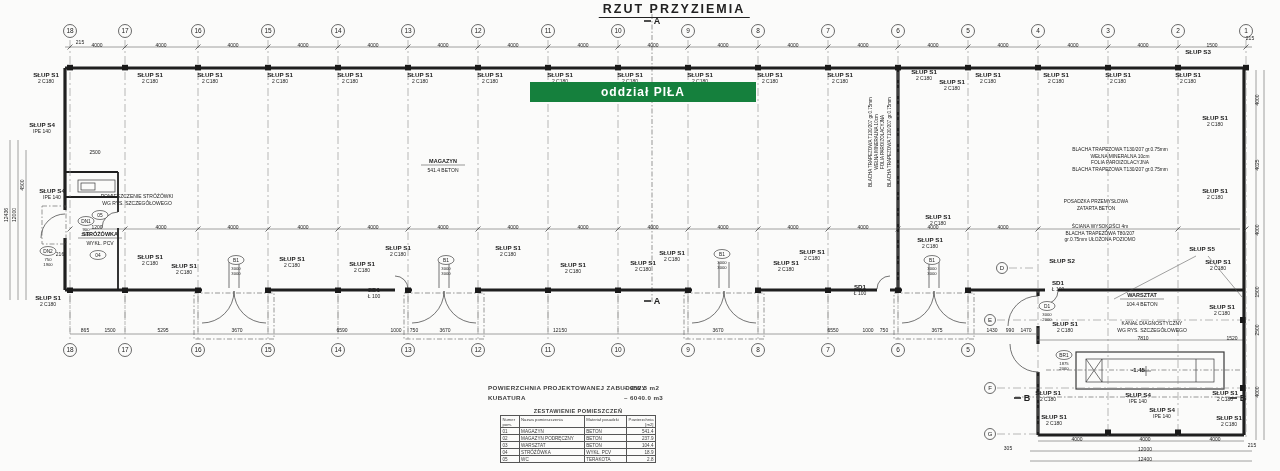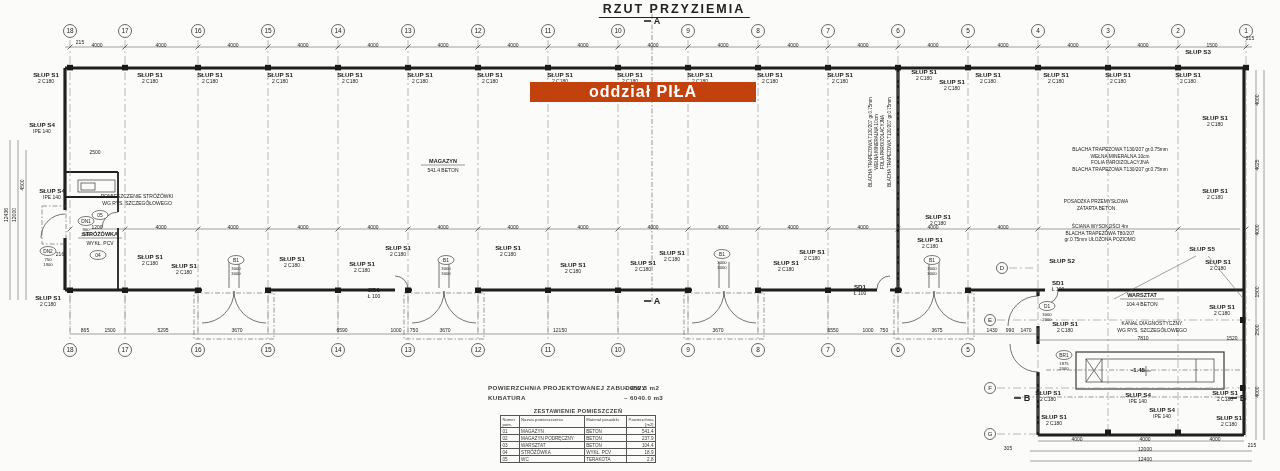--- a/index.html
+++ b/index.html
@@ -13,21 +13,21 @@
   .gl{stroke:#8a8a8a;stroke-width:0.6;stroke-dasharray:8 3 2 3;fill:none;}
   .dd{stroke:#555;stroke-width:0.6;stroke-dasharray:5 2 1.5 2;fill:none;}
   .dl{stroke:#555;stroke-width:0.55;fill:none;}
   text{fill:#222;}
   
   .title{position:absolute;top:2px;left:634px;transform:translateX(-50%);
          font-size:12.5px;font-weight:bold;letter-spacing:2px;color:#222;
          border-bottom:1.6px solid #222;padding:0 4px 1px 4px;white-space:nowrap;margin-left:40px;}
   
   .logo-banner{position:absolute;left:530px;top:82px;width:226px;height:20px;
-         background:#c2410c;color:#fff;font-size:16px;font-weight:bold;
+         background:#15803d;color:#fff;font-size:12px;font-weight:bold;
          display:flex;align-items:center;justify-content:center;letter-spacing:1px;}
   
   .summary{position:absolute;left:488px;top:383px;font-size:6.2px;color:#3c3c3c;
          font-weight:bold;letter-spacing:0.4px;line-height:10px;white-space:nowrap;}
   .summary .lab{display:inline-block;width:136px;}
   .rooms{position:absolute;left:500px;top:408px;width:156px;color:#3c3c3c;}
   .rooms .cap{text-align:center;font-size:5.6px;font-weight:bold;letter-spacing:0.4px;margin-bottom:1px;}
   .rooms table{border-collapse:collapse;width:100%;}
   .rooms th,.rooms td{border:0.6px solid #555;padding:0.5px 1.5px;font-size:4.6px;
          font-weight:normal;text-align:left;line-height:5px;}

